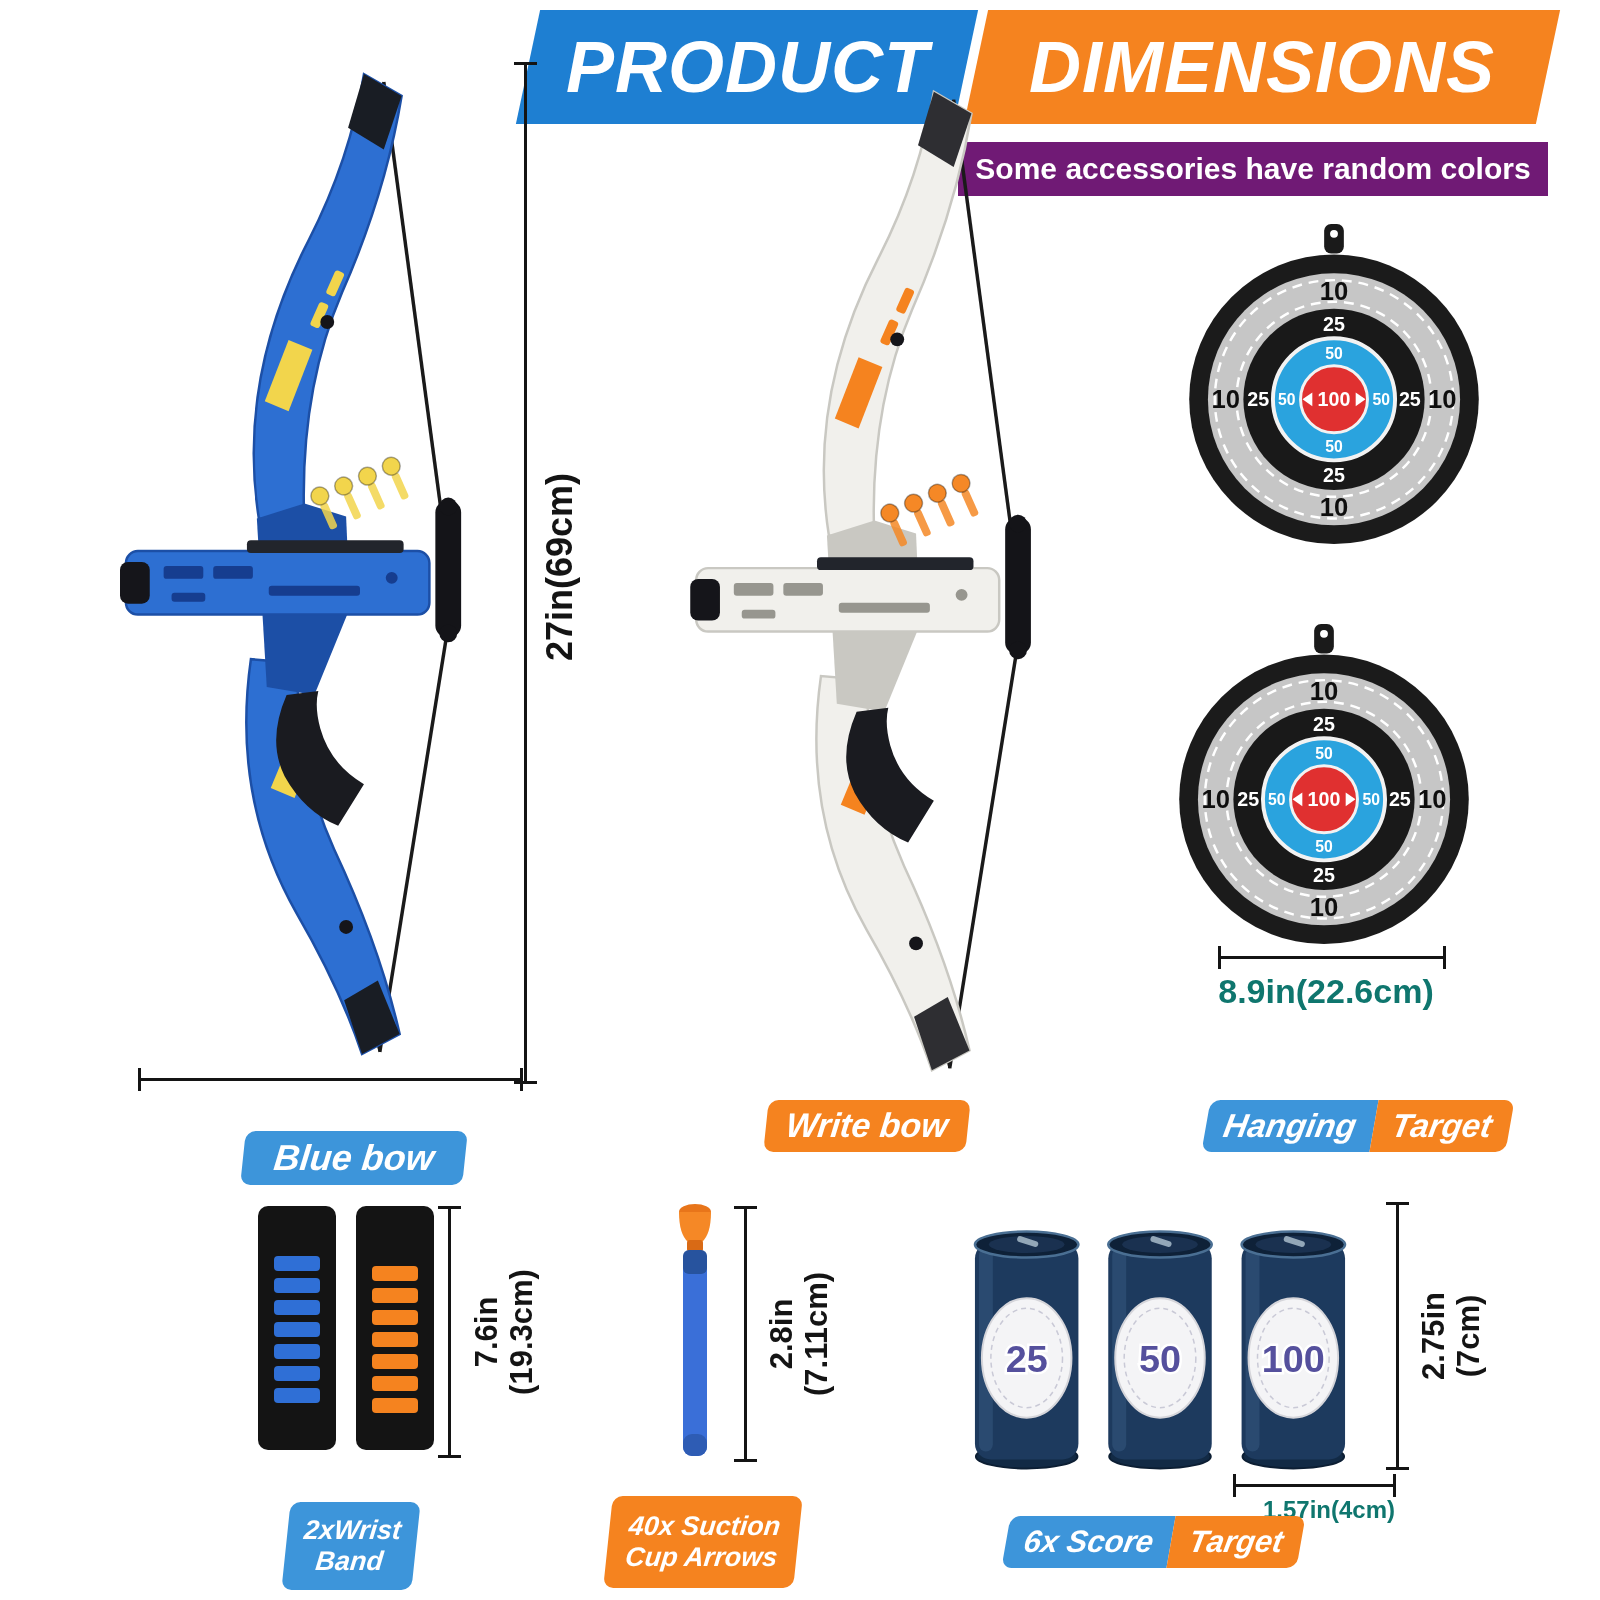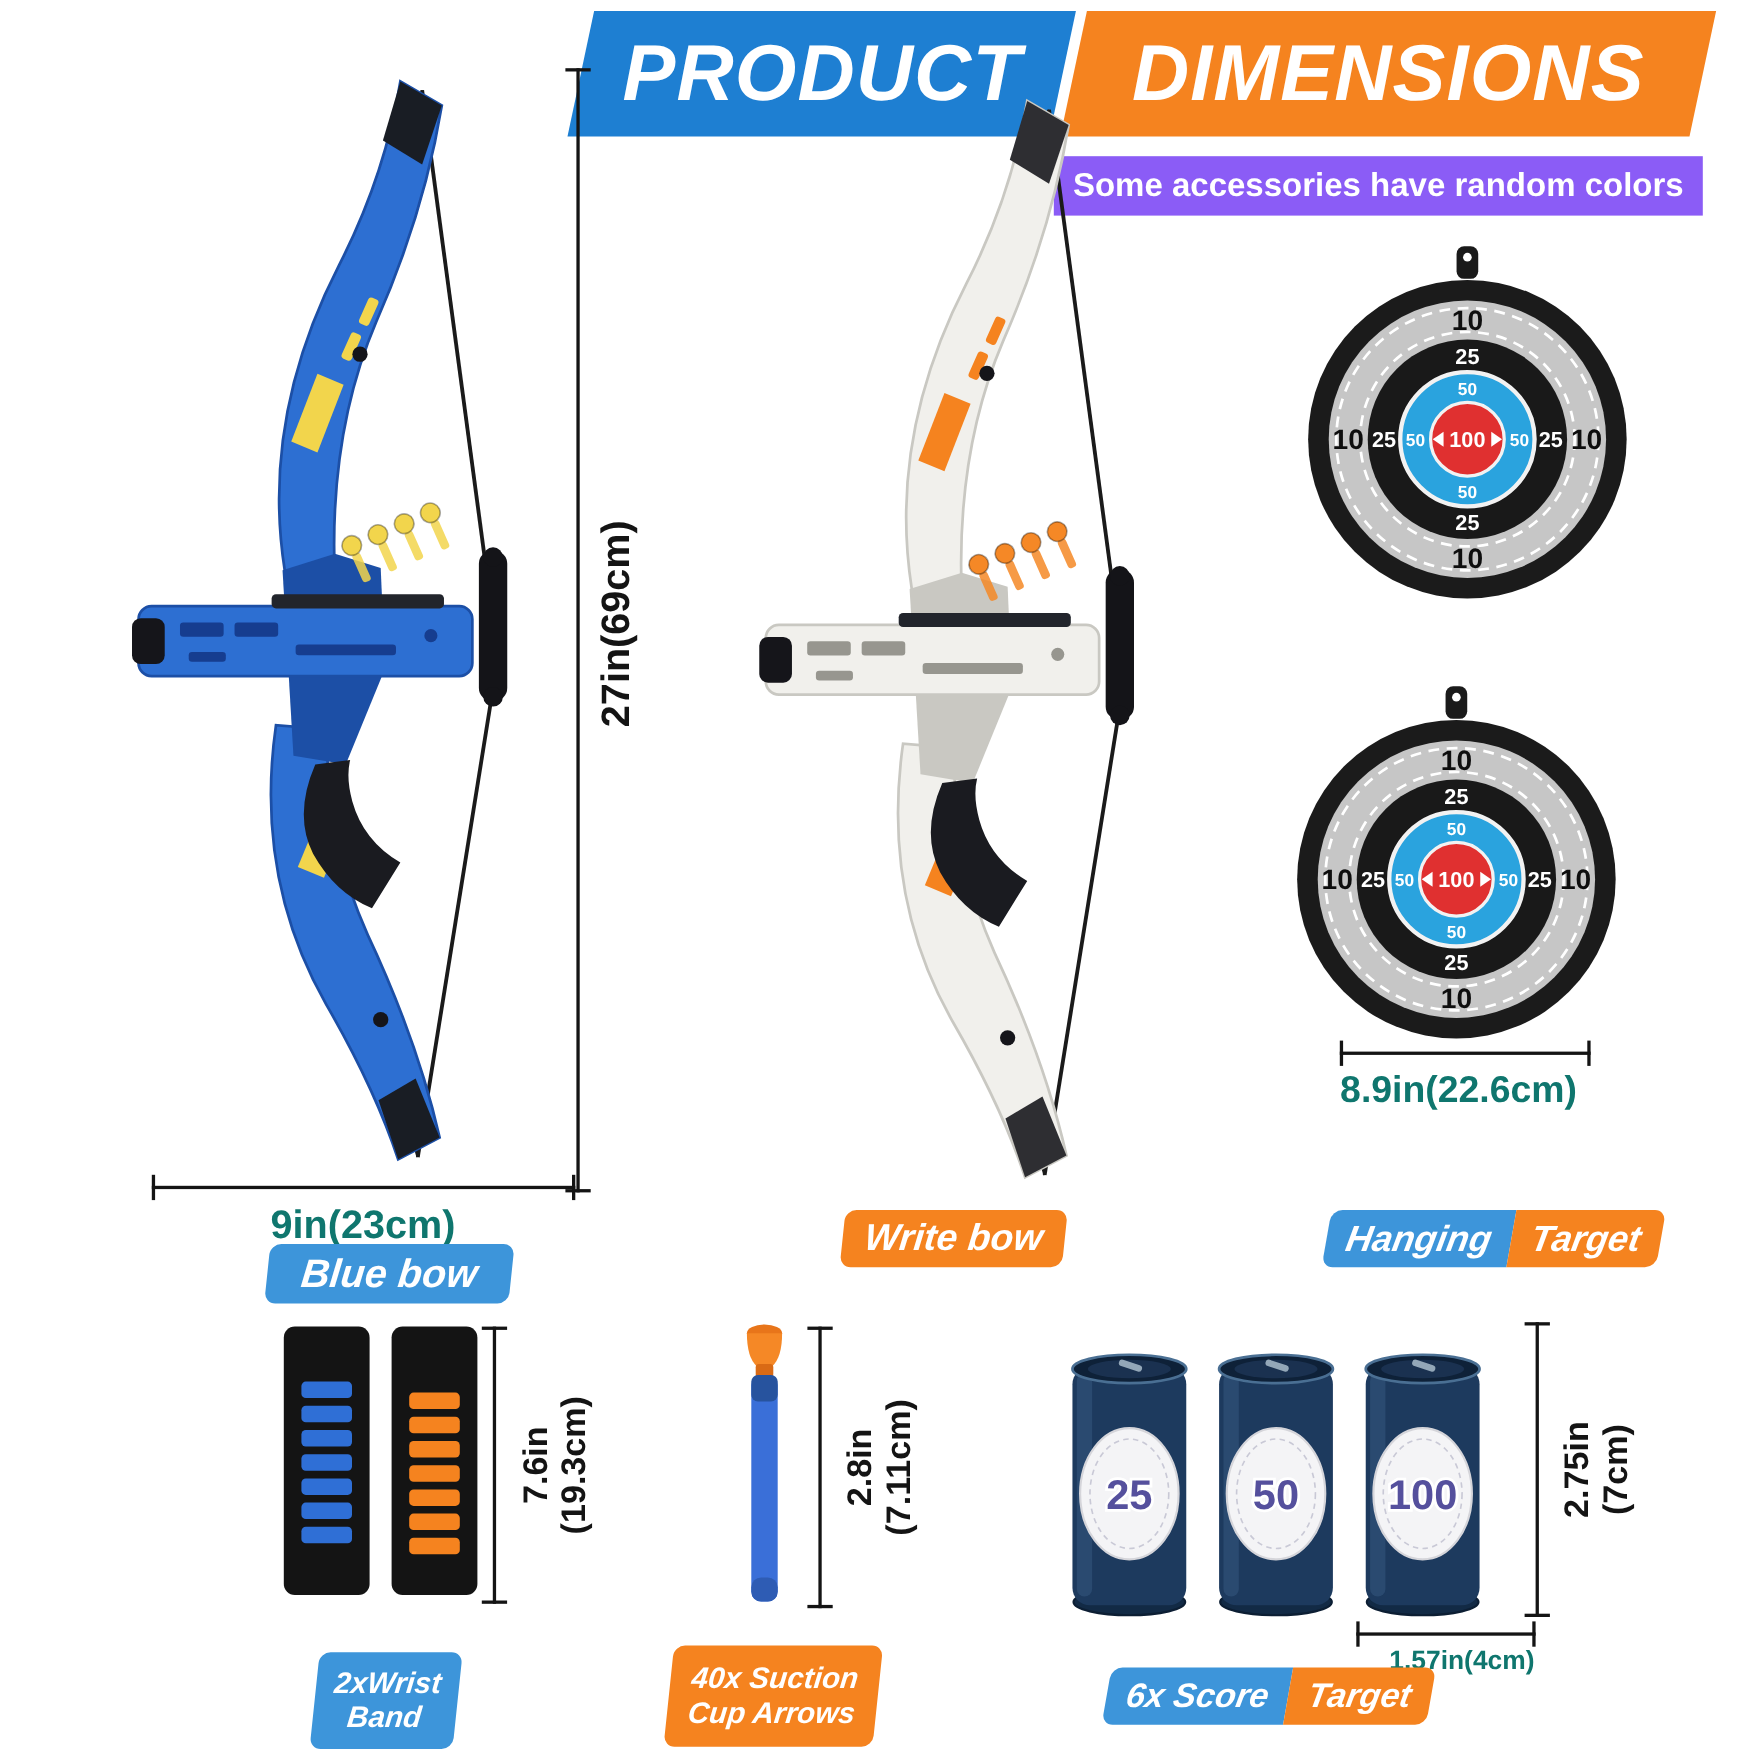--- a/index.html
+++ b/index.html
@@ -7,21 +7,21 @@
     position:relative; width:1600px; height:1600px; background:#ffffff;
     font-family:"Liberation Sans", sans-serif; overflow:hidden;
   }
   .defs { position:absolute; width:0; height:0; overflow:hidden; }
 
   
   .banner { position:absolute; display:flex; align-items:center; justify-content:center; transform:skewX(-12deg); }
   .banner-inner { transform:skewX(12deg); font-style:italic; font-weight:bold; color:#fff; font-size:72px; letter-spacing:1px; white-space:nowrap; }
   #banner-product { left:528px; top:10px; width:438px; height:114px; background:#1e7fd2; }
   #banner-dimensions { left:976px; top:10px; width:572px; height:114px; background:#f5831f; }
-  #subtitle { position:absolute; left:958px; top:142px; width:590px; height:54px; background:#8b5cf6;
+  #subtitle { position:absolute; left:958px; top:142px; width:590px; height:54px; background:#701a75;
     color:#fff; font-weight:bold; font-size:30px; display:flex; align-items:center; justify-content:center; white-space:nowrap; }
 
   
   .dimv { position:absolute; display:block; width:3px; background:#141414; }
   .dimv::before,.dimv::after { content:""; position:absolute; left:-10px; width:23px; height:3px; background:#141414; }
   .dimv::before { top:0; } .dimv::after { bottom:0; }
   .dimh { position:absolute; display:block; height:3px; background:#141414; }
   .dimh::before,.dimh::after { content:""; position:absolute; top:-10px; width:3px; height:23px; background:#141414; }
   .dimh::before { left:0; } .dimh::after { right:0; }
 
@@ -155,21 +155,20 @@
   <svg class="bow bow-white" style="left:690px;top:70px;width:357px;height:1020px;" viewBox="0 0 360 1030">
       <use href="#bowShape"></use>
     </svg>
 
   <i class="dimv" style="left:524px;top:62px;height:1022px;"></i>
   <div class="vwrap" style="left:430px;top:545px;width:260px;height:44px;font-size:36px;">
     <span>27in(69cm)</span>
   </div>
 
   <i class="dimh" style="left:138px;top:1078px;width:385px;"></i>
-  <div class="dimtext" style="left:170px;top:1092px;width:320px;font-size:36px;">9in(23cm)</div>
 
   <div class="pill blue-bg" style="left:243px;top:1131px;width:222px;height:54px;font-size:36px;">
     <span>Blue bow</span>
   </div>
   <div class="pill orange-bg" style="left:766px;top:1100px;width:202px;height:52px;font-size:34px;">
     <span>Write bow</span>
   </div>
 
   <svg class="target" style="left:1186px;top:222px;width:296px;height:327px;" viewBox="0 0 300 332">
       <use href="#targetShape"></use>

